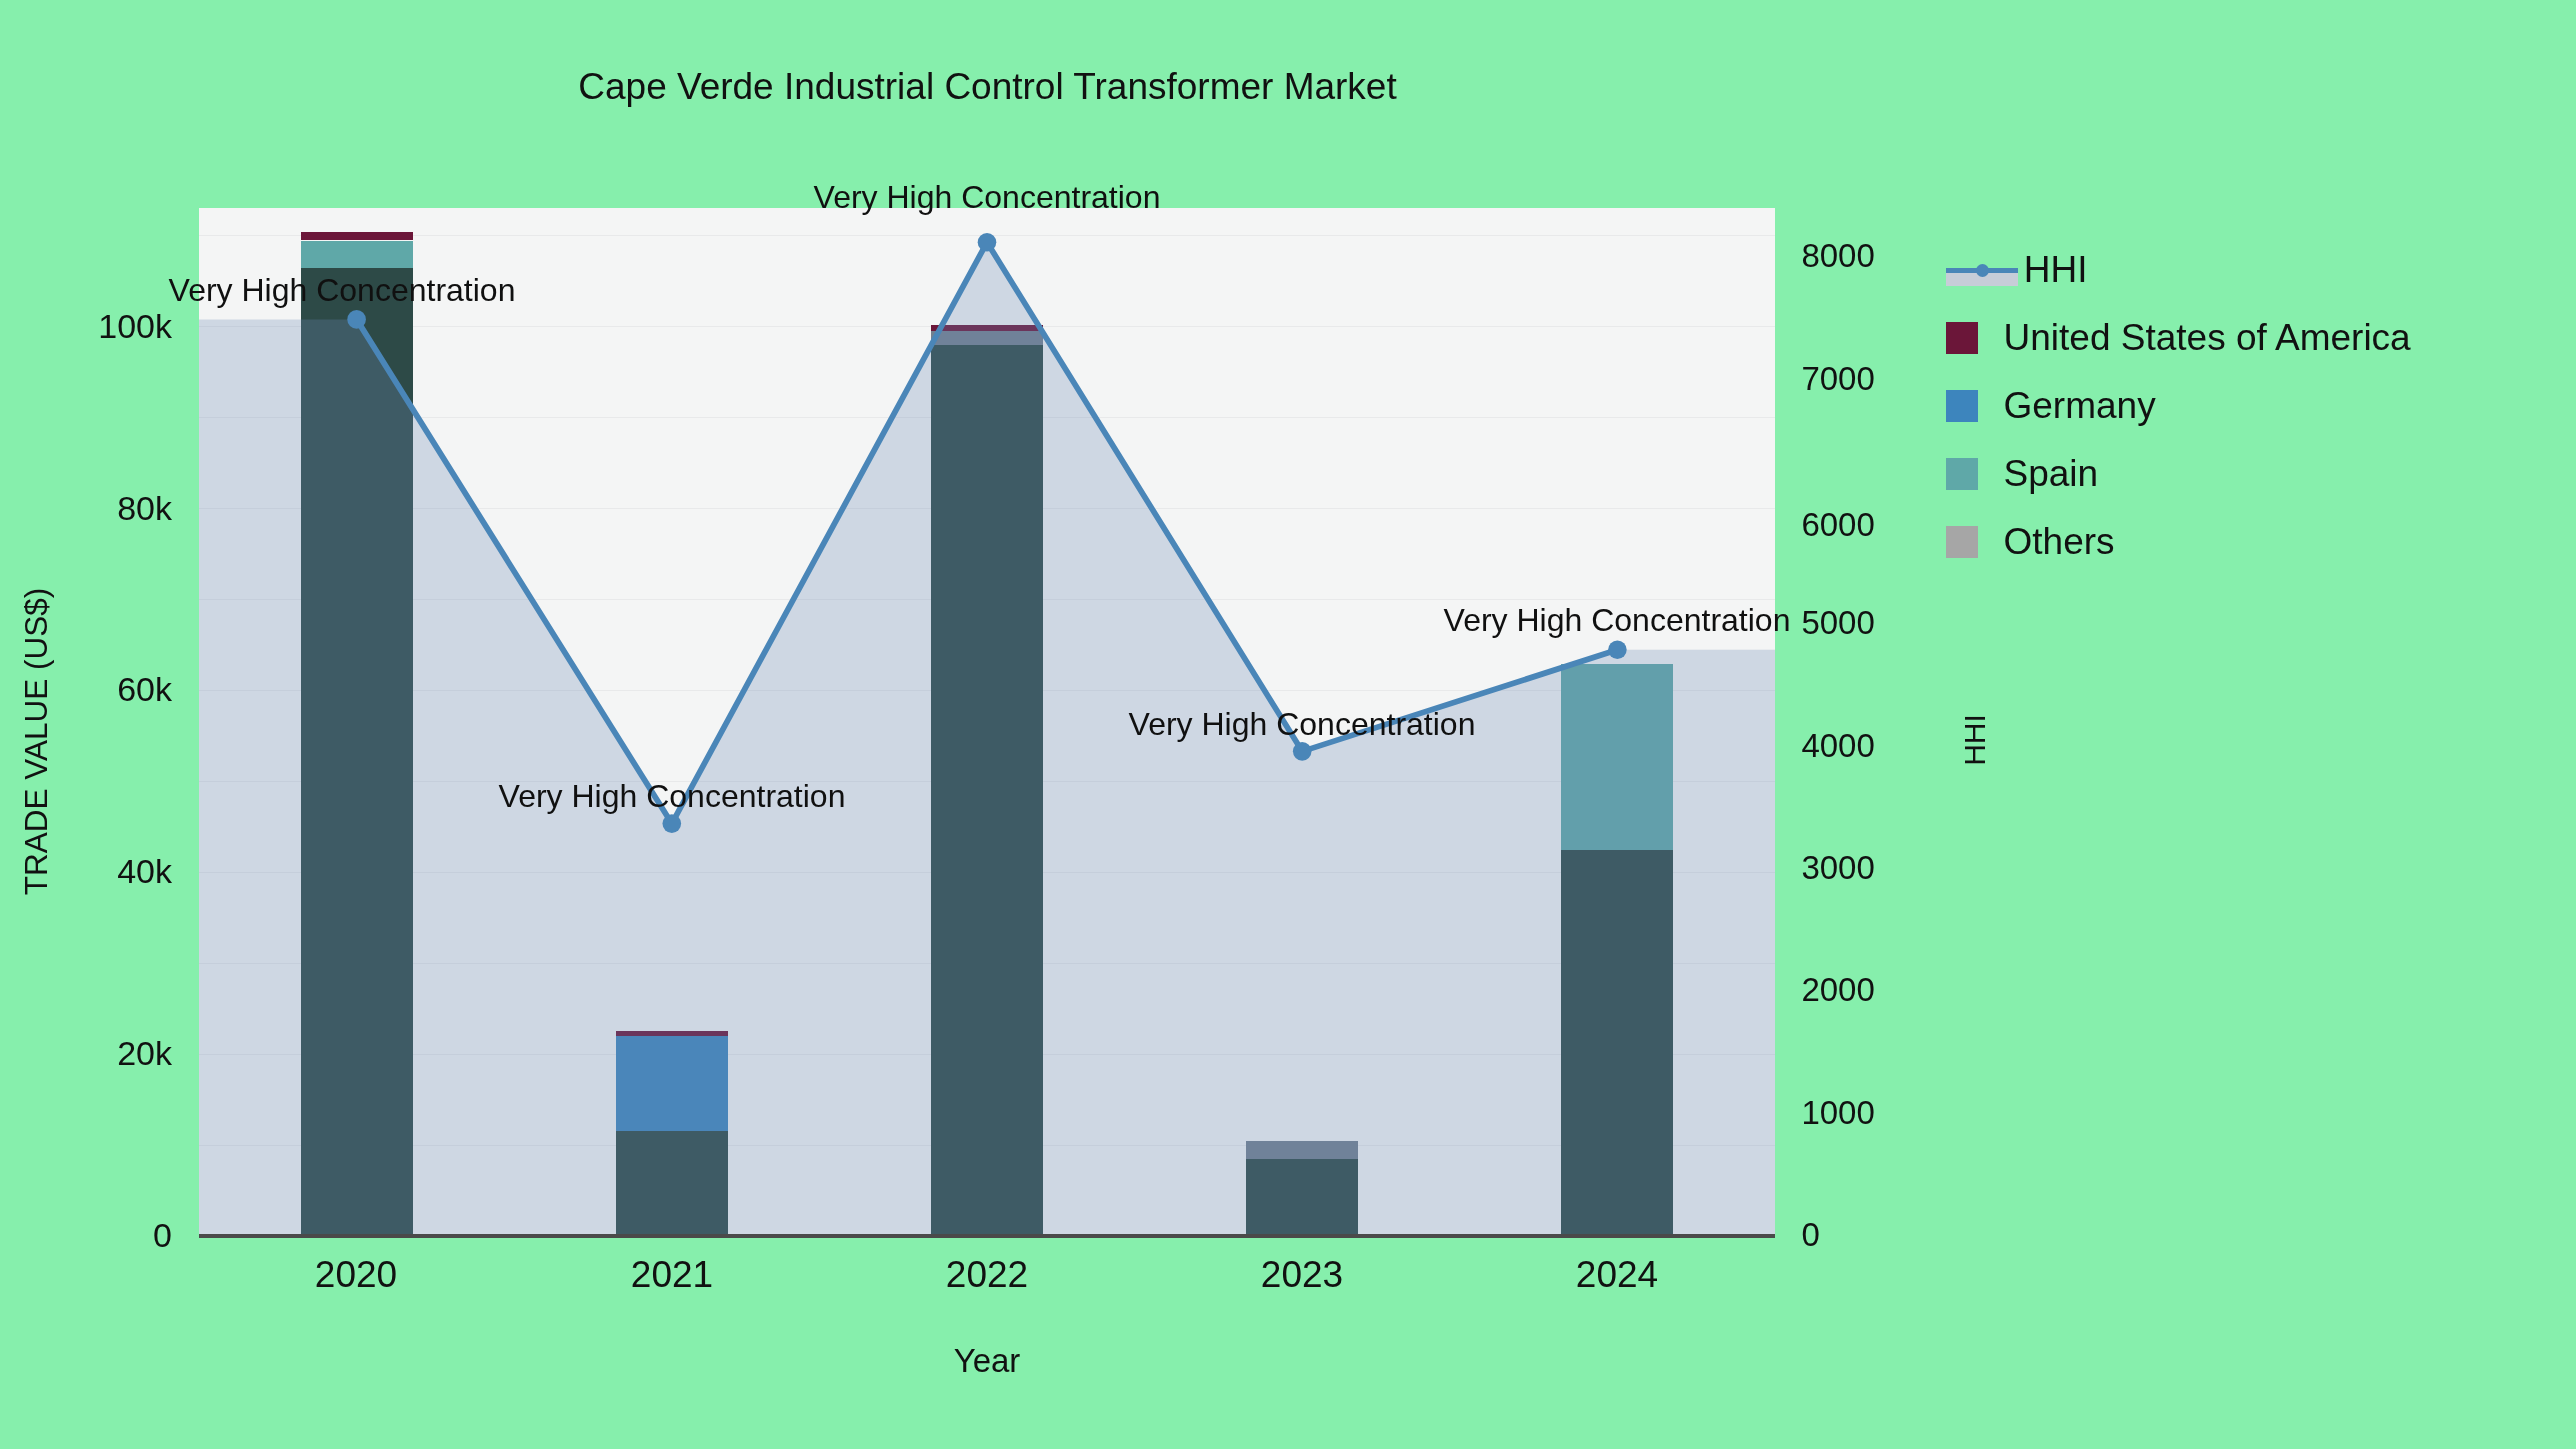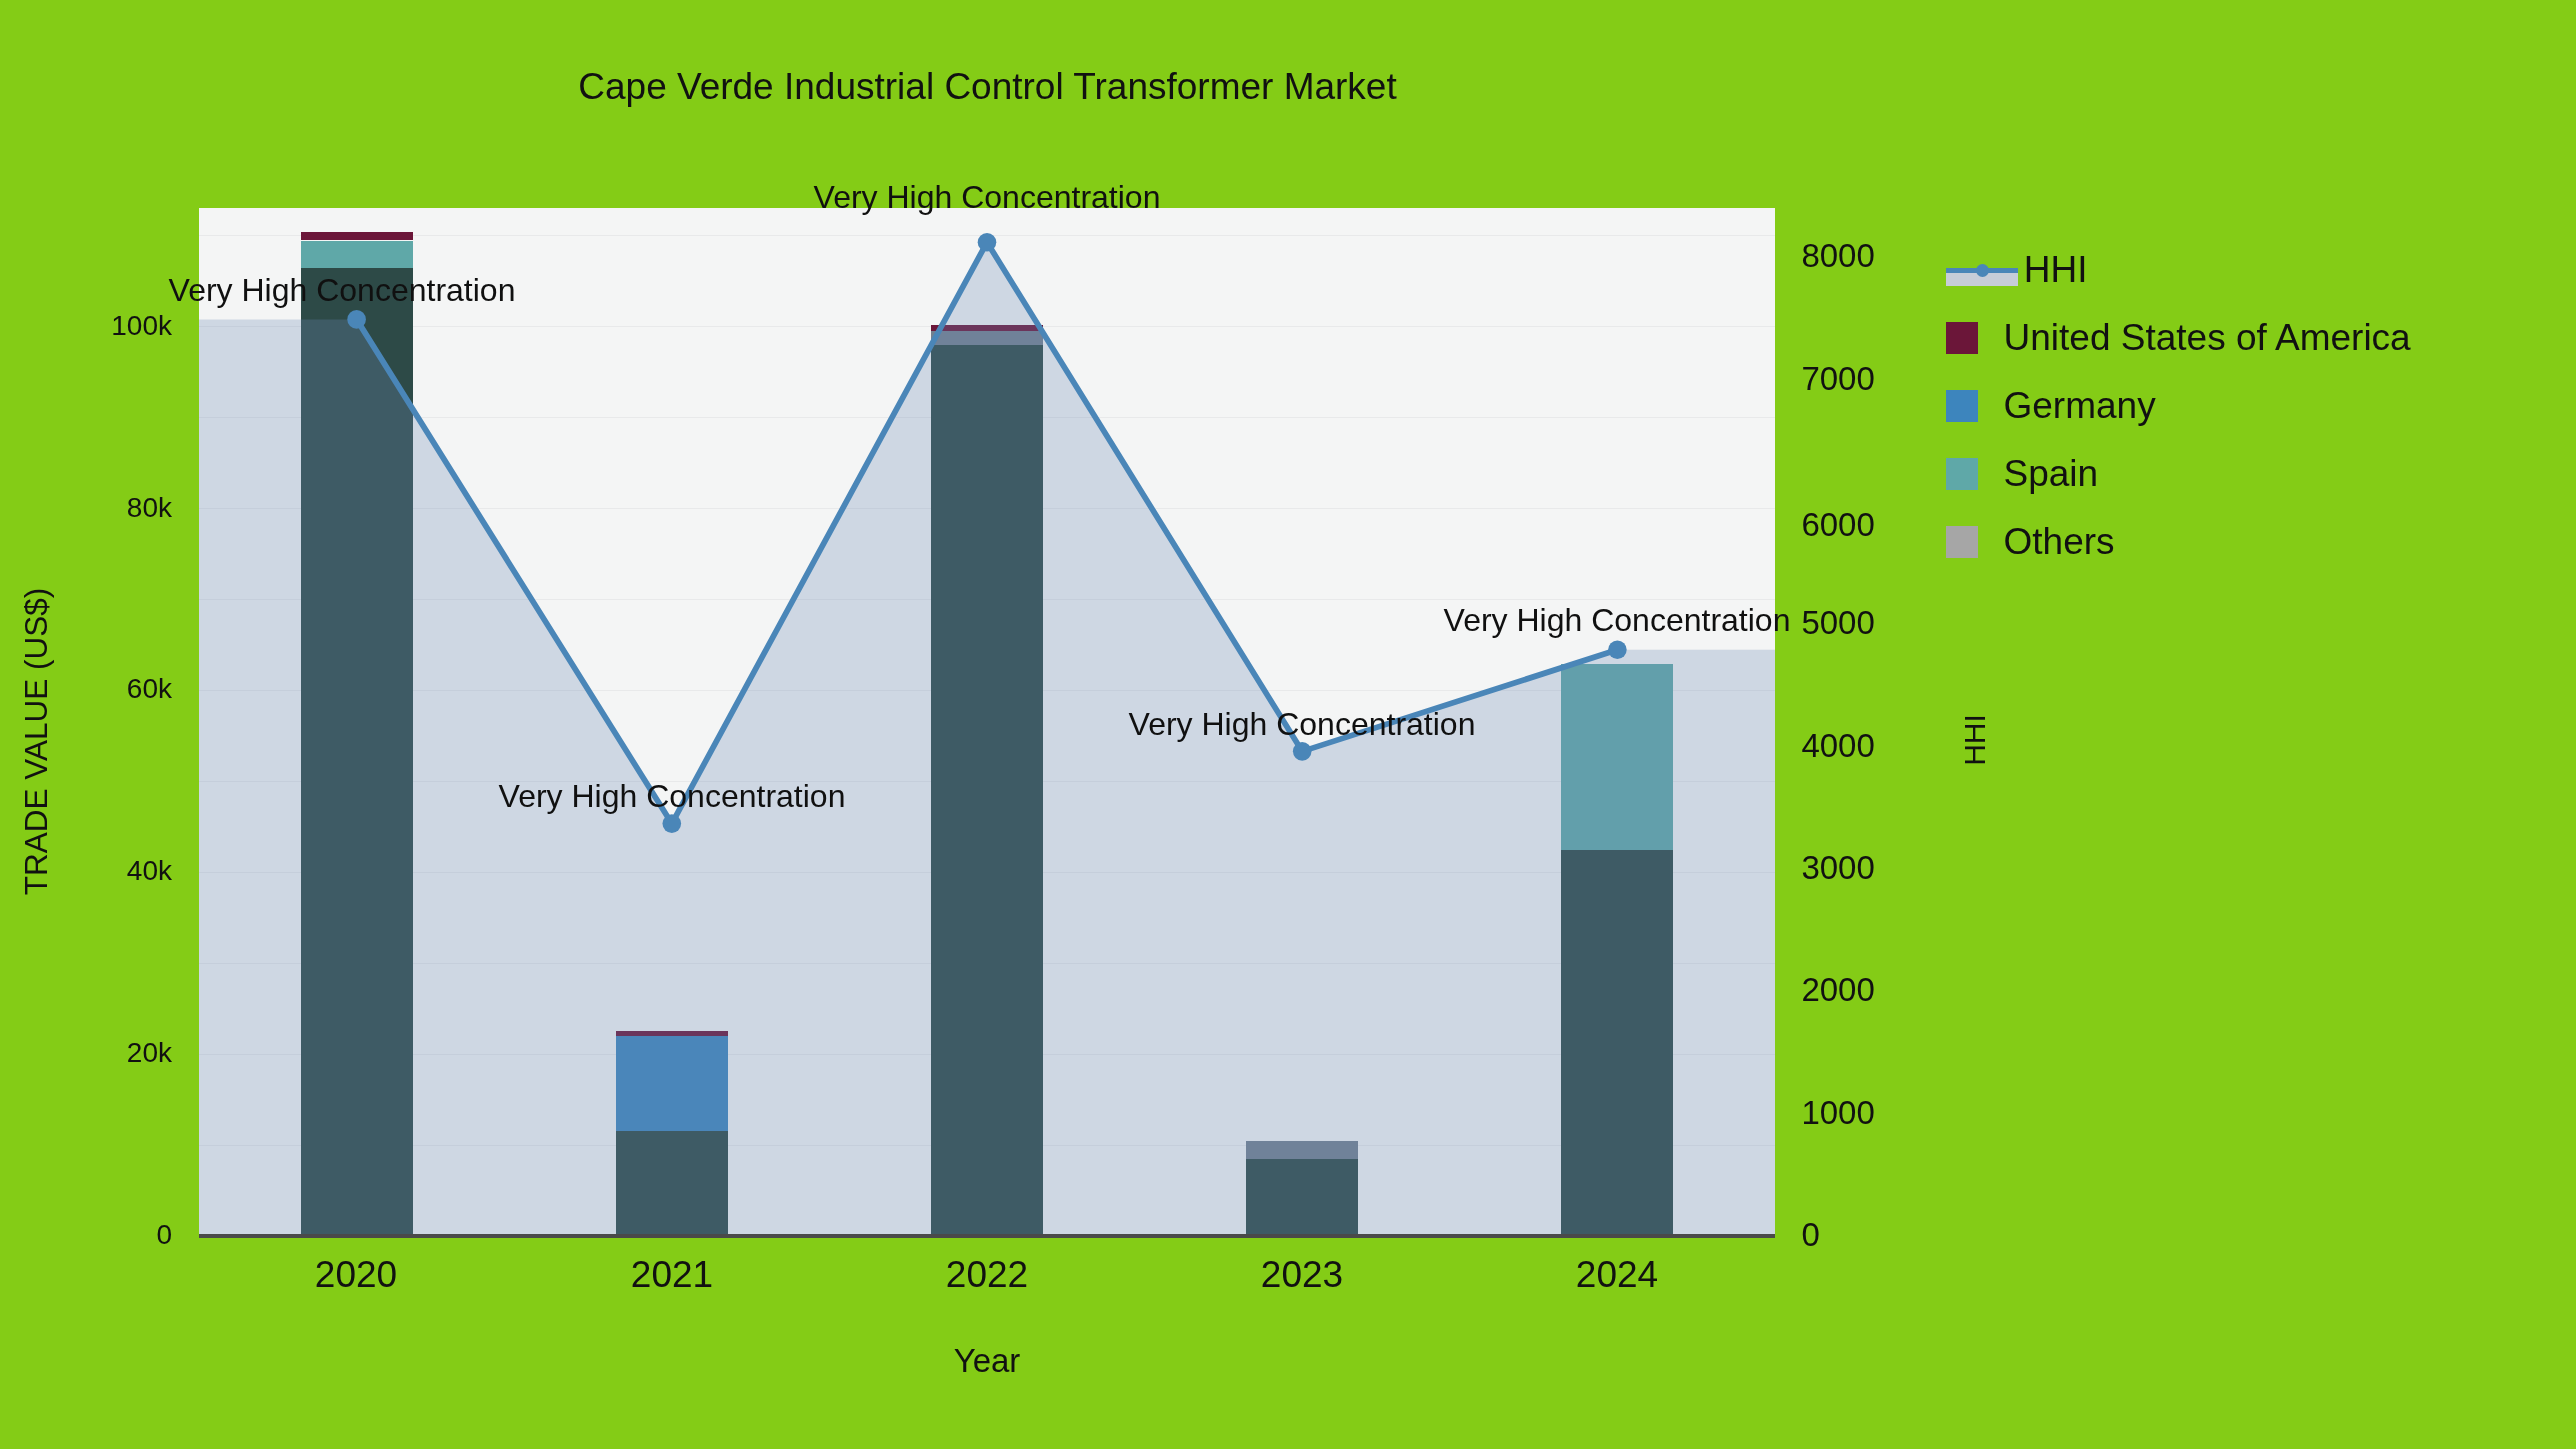--- a/index.html
+++ b/index.html
@@ -1,36 +1,36 @@
 <!DOCTYPE html>
 <html style="font-size:11.4px"><head>
 <meta charset="utf-8">
 <style>
   html,body{margin:0;padding:0;background:#ffffff;}
   body{width:2576px;height:1449px;font-family:"Liberation Sans",sans-serif;overflow:hidden;}
-  #root{position:relative;width:2576px;height:1449px;background:#84cc16;}
+  #root{position:relative;width:2576px;height:1449px;background:#86efac;}
 
   
   .title-block{position:absolute;left:0;top:52px;width:1975px;text-align:center;}
   .title-line{font-size:37px;line-height:69px;color:#111111;font-family:"Liberation Sans",sans-serif;}
 
   
   .plot{position:absolute;left:199px;top:208px;width:1576px;height:1028px;background:#f4f5f5;}
   .gridline{position:absolute;left:0;width:100%;height:1.4px;background:#e8e9ea;}
   .baseline{position:absolute;left:199px;top:1234px;width:1576px;height:3.6px;background:#4a4a4a;}
 
   
   .bar{position:absolute;bottom:0;width:112px;}
   .seg{position:absolute;left:0;width:100%;}
 
   
   .hhi-svg{position:absolute;left:199px;top:208px;width:1576px;height:1028px;overflow:visible;}
 
   
-  .ytick{position:absolute;right:0;transform:translateY(-50%);font-size:28px;color:#111;text-align:right;white-space:nowrap;}
+  .ytick{position:absolute;right:0;transform:translateY(-50%);font-size:34px;color:#111;text-align:right;white-space:nowrap;}
   .ytick-left-wrap{position:absolute;left:0;top:0;width:185px;height:1449px;}
   .ytick-right-wrap{position:absolute;left:1790px;top:0;width:186px;height:1449px;}
   .ytick-r{position:absolute;left:0;transform:translateY(-50%);font-size:33px;color:#111;text-align:left;white-space:nowrap;}
   .xtick{position:absolute;top:1254px;transform:translateX(-50%);font-size:37px;color:#111;white-space:nowrap;}
 
   
   .ylabel-left{position:absolute;left:-150px;top:723px;width:372px;text-align:center;
     transform:rotate(-90deg);transform-origin:center center;font-size:31.5px;color:#111;white-space:nowrap;}
   .ylabel-right{position:absolute;left:1860px;top:723px;width:229px;text-align:center;
     transform:rotate(-90deg);transform-origin:center center;font-size:30px;color:#111;white-space:nowrap;}

